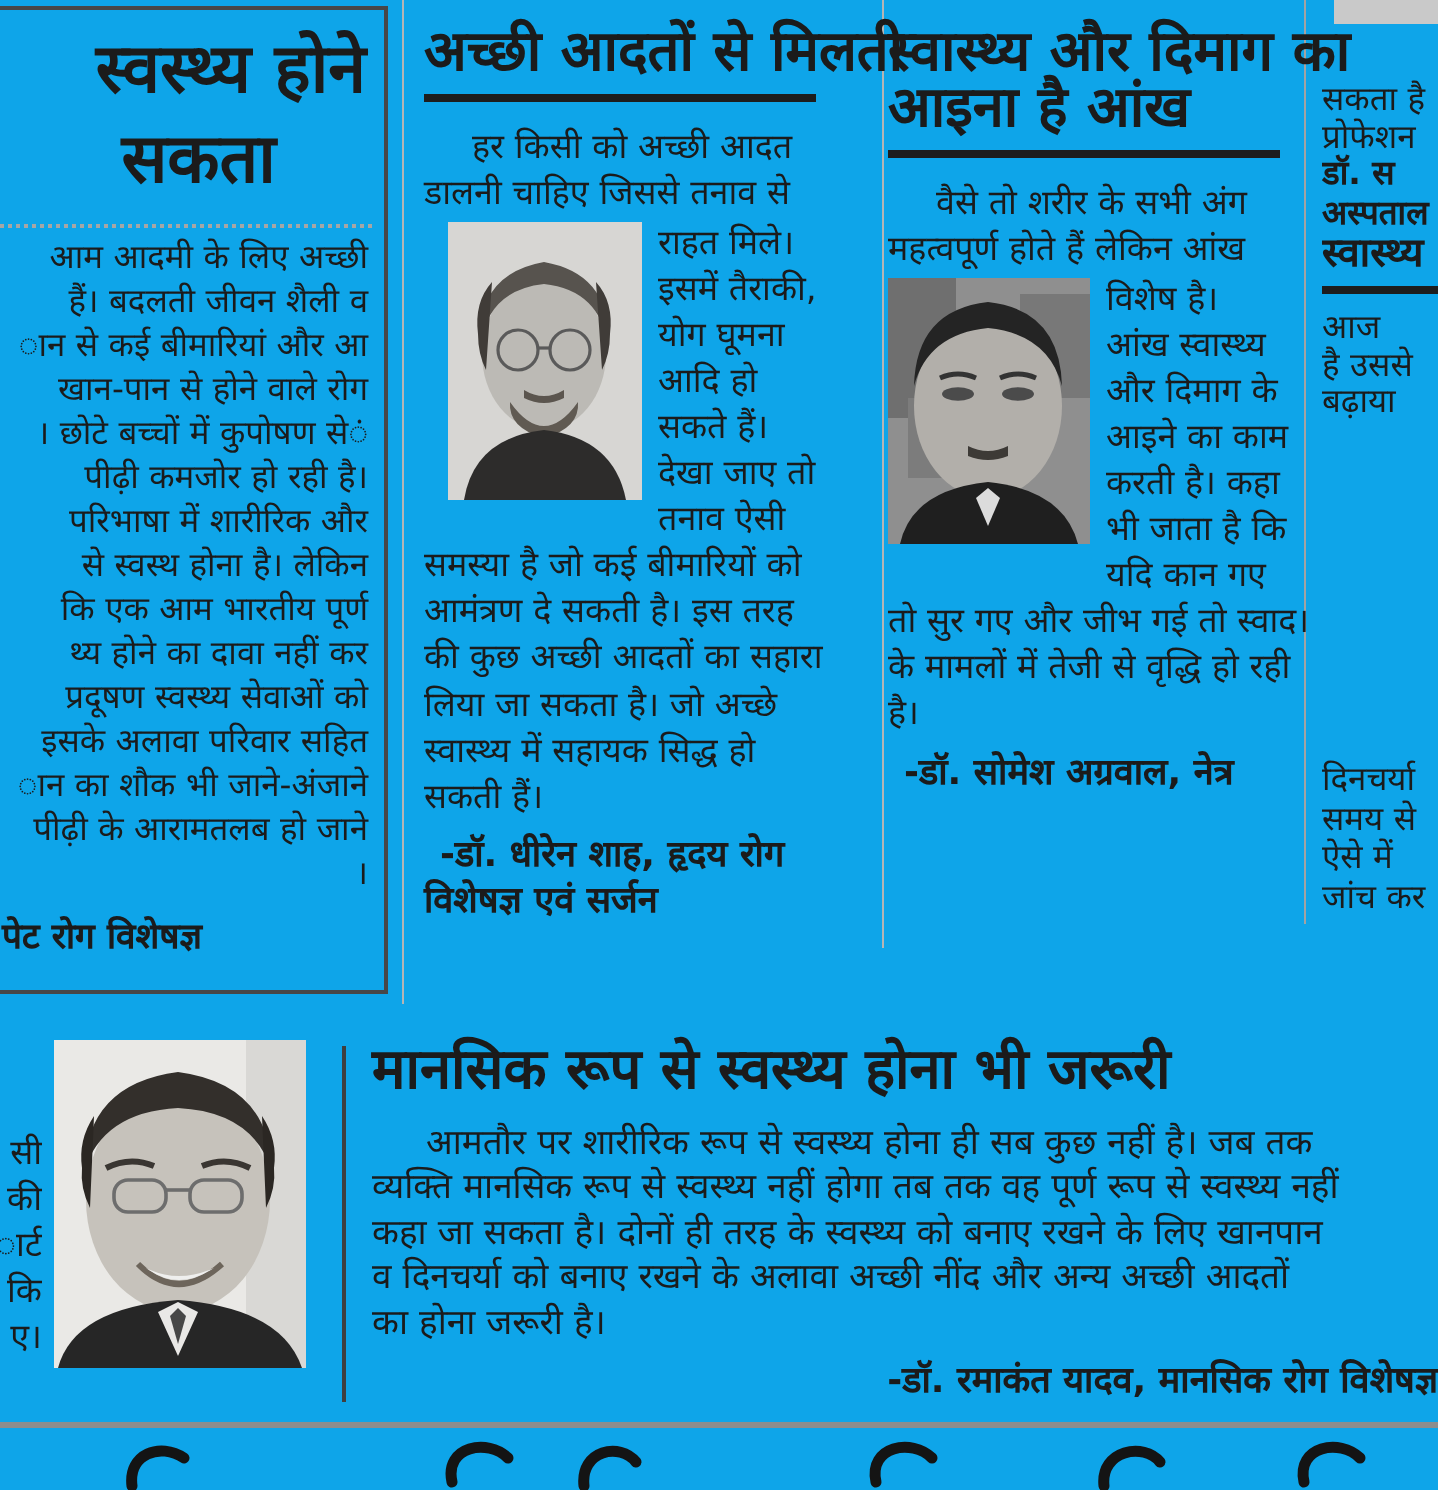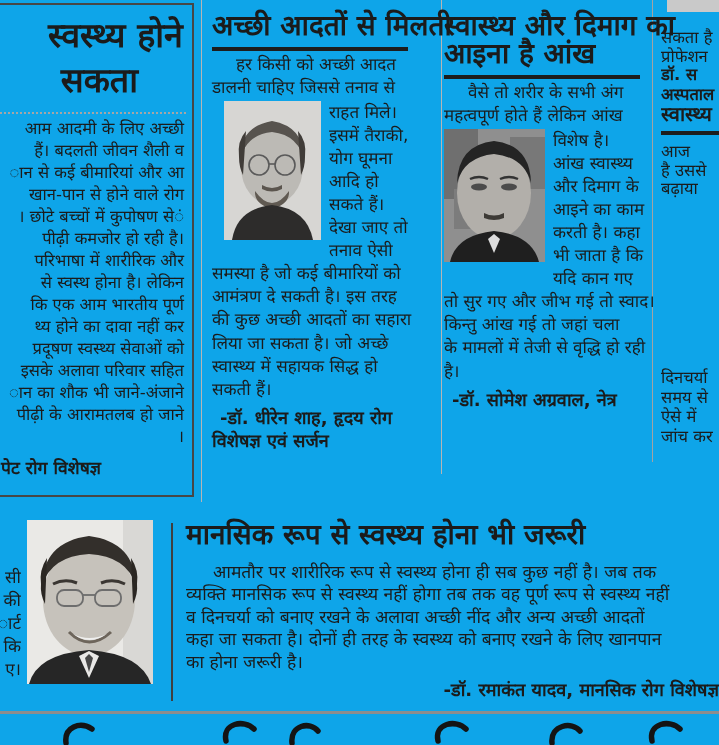--- a/index.html
+++ b/index.html
@@ -35,36 +35,36 @@
   #vline-3{left:652px;top:0;height:462px;background:#a3a3a3;}
   #vline-bottom{left:171px;top:523px;height:178px;width:2px;background:#3f3f3f;}
 
   
   .col{box-sizing:border-box;}
   #col-habits{left:212px;top:12px;width:226px;}
   #col-eye{left:444px;top:12px;width:210px;}
   .col-head{font-weight:bold;font-size:28px;line-height:28px;}
   .col-head div{white-space:nowrap;}
   .head-rule{height:4px;background:#1d1d1d;width:196px;margin-top:7px;}
-  .intro{margin-top:2px;font-size:17px;line-height:23px;}
+  .intro{margin-top:12px;font-size:17px;line-height:23px;}
   .intro div{white-space:nowrap;}
   .intro div:first-child{text-indent:24px;}
   .wraprow{display:flex;margin-top:2px;}
   .wraprow .photo{flex:0 0 auto;}
   .sidecol{margin-left:8px;font-size:17px;line-height:23px;}
   .sidecol div{white-space:nowrap;}
   .restcol{font-size:17px;line-height:23.2px;}
   .restcol div{white-space:nowrap;}
   .byline{font-weight:bold;font-size:18px;line-height:23px;margin-top:5px;}
   .byline div{white-space:nowrap;}
   .byline div:first-child{text-indent:8px;}
   #col-habits .photo{margin-left:12px;}
 
   
-  #right-col{left:661px;top:4px;width:58px;height:500px;overflow:hidden;}
+  #right-col{left:661px;top:16px;width:58px;height:500px;overflow:hidden;}
   #right-col .abs{left:0;width:200px;}
   .rc-lines{font-size:16.5px;line-height:19px;}
   .rc-lines div{white-space:nowrap;}
   .rc-bold{font-weight:bold;}
   #rc-frag{top:96px;font-weight:bold;font-size:20px;white-space:nowrap;}
   #rc-rule{top:127px;height:4px;background:#1d1d1d;width:58px;}
   #rc-top{top:24px;}
   #rc-doc{top:61px;line-height:19.5px;}
   #rc-mid{top:139px;line-height:18.5px;}
   #rc-bottom{top:364px;line-height:19.5px;}
@@ -197,21 +197,20 @@
           <div>आंख स्वास्थ्य</div>
           <div>और दिमाग के</div>
           <div>आइने का काम</div>
           <div>करती है। कहा</div>
           <div>भी जाता है कि</div>
           <div>यदि कान गए</div>
         </div>
     </div>
     <div class="restcol">
         <div>तो सुर गए और जीभ गई तो स्वाद।</div>
-        <div>किन्तु आंख गई तो जहां चला</div>
         <div>के मामलों में तेजी से वृद्धि हो रही</div>
         <div>है।</div>
       </div>
     <div class="byline">
         <div>-डॉ. सोमेश अग्रवाल, नेत्र</div>
       </div>
   </div>
 
   <div id="topright-block" class="abs"></div>
   <div id="right-col" class="abs">
@@ -271,22 +270,22 @@
     <polygon points="58,138 62,152 66,138 62,134" fill="#474747"></polygon>
   </svg>
 
   <div id="vline-bottom" class="abs"></div>
 
   <div id="mental" class="abs">
     <div class="m-head">मानसिक रूप से स्वस्थ्य होना भी जरूरी</div>
     <div class="m-body">
         <div>आमतौर पर शारीरिक रूप से स्वस्थ्य होना ही सब कुछ नहीं है। जब  तक</div>
         <div>व्यक्ति मानसिक रूप से स्वस्थ्य नहीं होगा तब तक वह पूर्ण रूप से स्वस्थ्य नहीं</div>
+        <div>कहा जा सकता है। दोनों ही तरह के स्वस्थ्य को बनाए रखने के लिए खानपान</div>
         <div>व दिनचर्या को बनाए रखने के अलावा अच्छी नींद और अन्य अच्छी आदतों</div>
-        <div>कहा जा सकता है। दोनों ही तरह के स्वस्थ्य को बनाए रखने के लिए खानपान</div>
         <div>का होना जरूरी है।</div>
       </div>
     <div class="m-byline">-डॉ. रमाकंत यादव, मानसिक रोग विशेषज्ञ</div>
   </div>
 
   <div id="bottom-rule" class="abs"></div>
 
   <svg id="next-frags" class="abs" width="719" height="28" viewBox="0 0 719 28">
     <g stroke="#141414" stroke-width="5.5" fill="none" stroke-linecap="round">
       <path d="M66,26 C64,10 80,4 92,12"></path>

